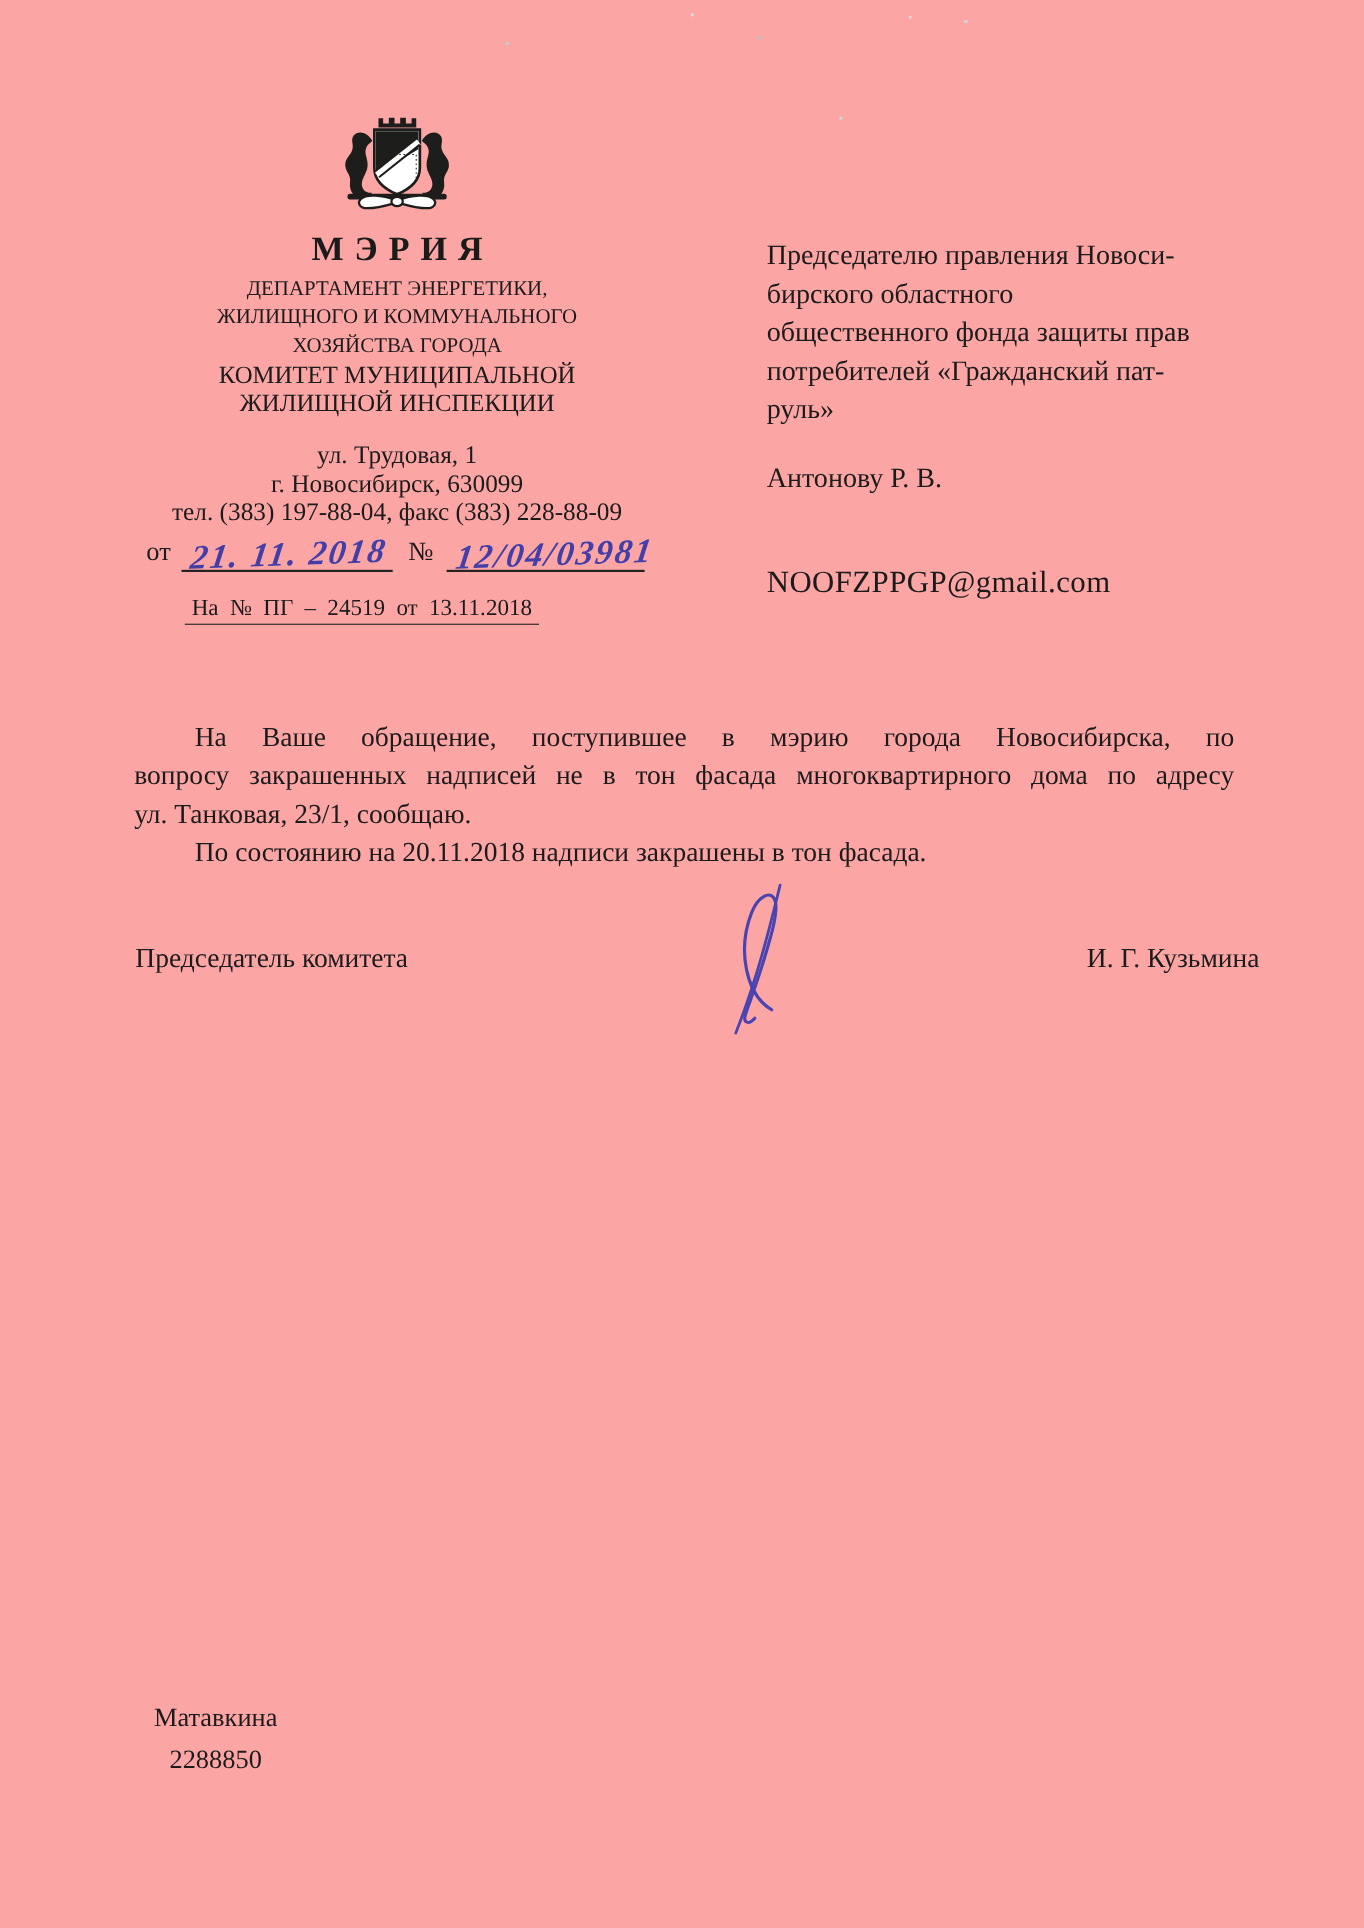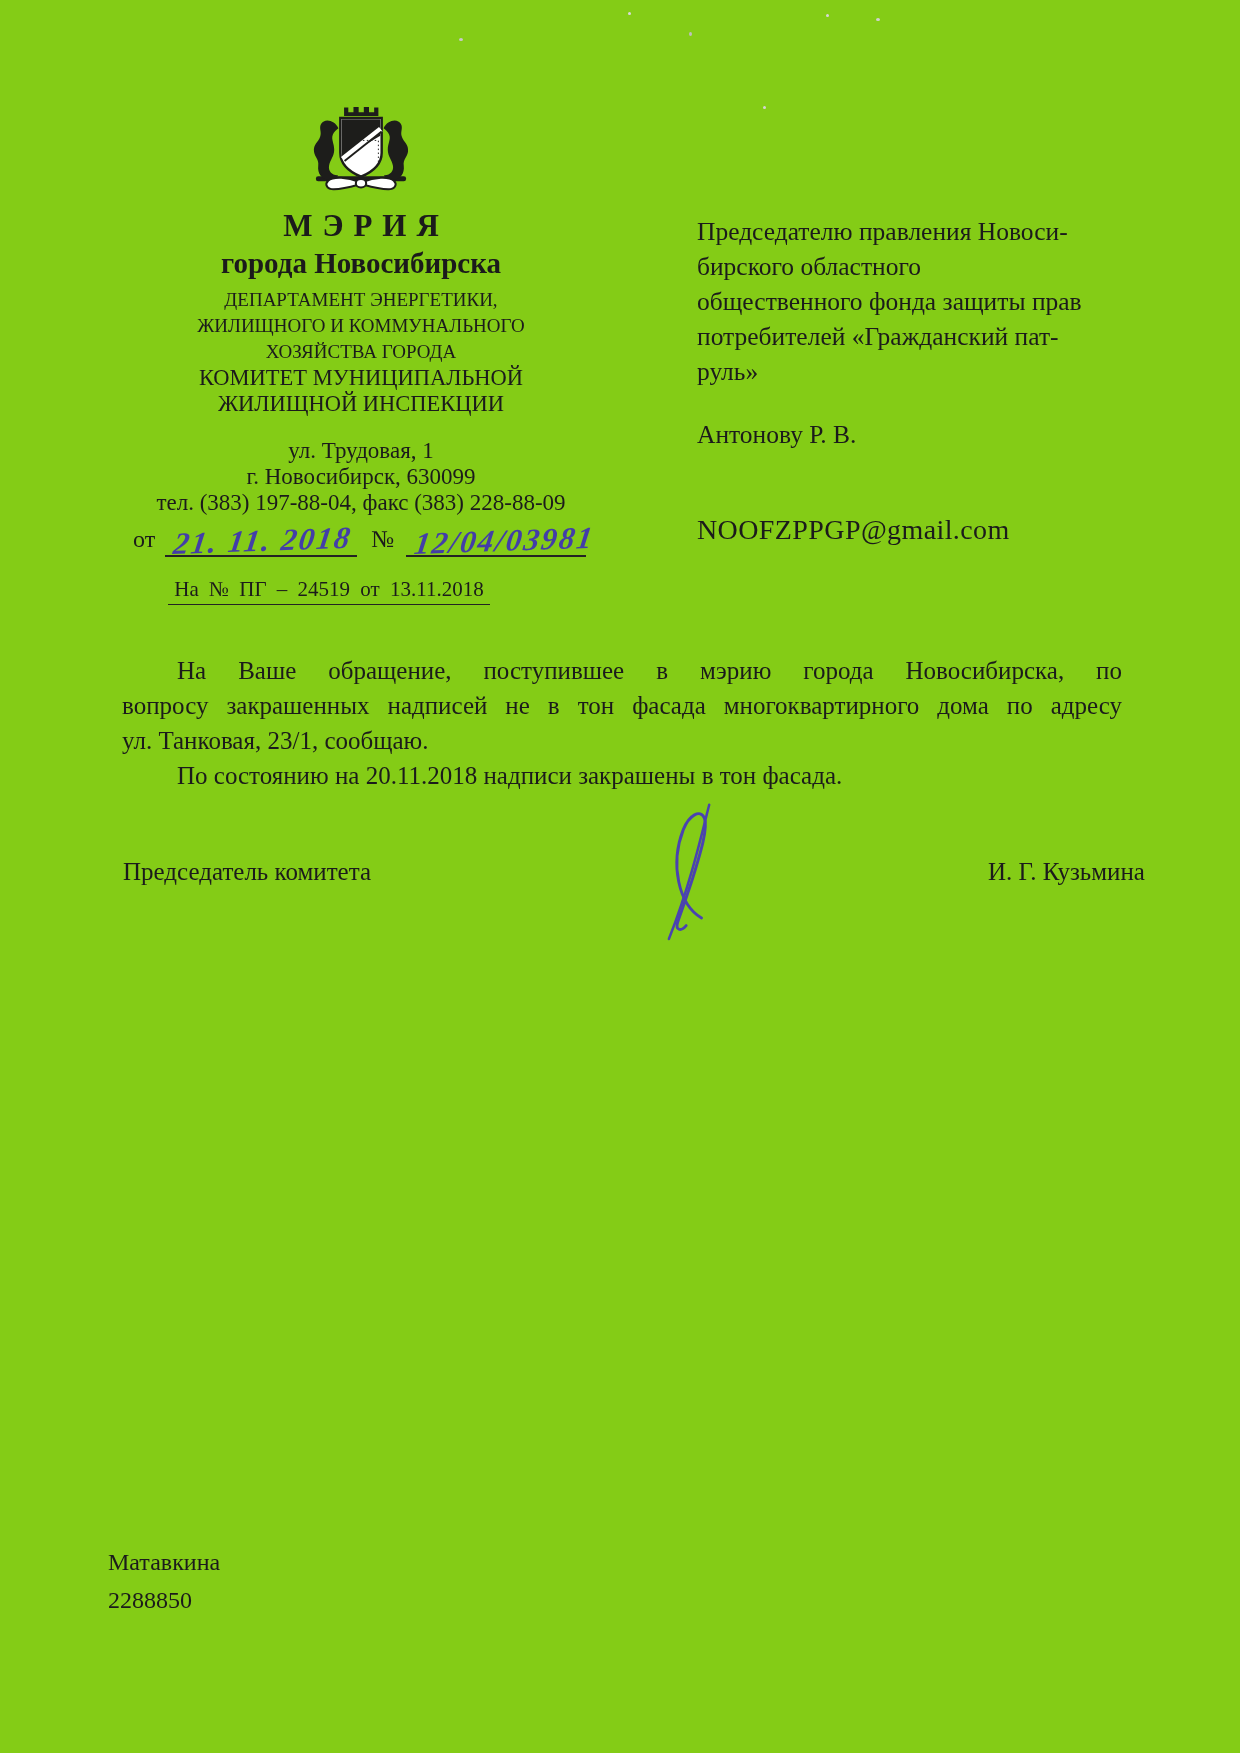--- a/index.html
+++ b/index.html
@@ -1,21 +1,21 @@
 <!DOCTYPE html>
 <html><head>
 <meta charset="utf-8">
 <title>Scanned letter</title>
 <style>
   html, body { margin: 0; padding: 0; background: #e8e8e8; }
   .page {
     position: relative;
     width: 1240px; height: 1753px;
     margin: 0 auto;
-    background: #84cc16;
+    background: #fca5a5;
     font-family: "Liberation Serif", serif;
     color: #1b1b1b;
     overflow: hidden;
   }
 
   
   .letterhead {
     position: absolute; top: 100px; left: 115px; width: 492px;
     text-align: center;
   }
@@ -78,21 +78,21 @@
   .bline { width: 100%; }
   .bline.justify-full { text-align: justify; text-align-last: justify; }
   .bline.indent { text-indent: 55px; }
 
   
   .signoff-title { position: absolute; top: 858px; left: 123px; font-size: 25px; }
   .signer-name  { position: absolute; top: 858px; left: 988px; font-size: 25px; }
   .signature-svg { position: absolute; top: 796px; left: 642px; }
 
   
-  .footer { position: absolute; top: 1543px; left: 108px; font-size: 24px; line-height: 38px; }
+  .footer { position: absolute; top: 1543px; left: 140px; font-size: 24px; line-height: 38px; text-align: center; }
 
   
   .speck { position: absolute; border-radius: 50%; background: #c9c9c9; }
 </style>
 </head>
 <body>
 
 <div class="page">
 
   <div class="letterhead">
@@ -111,21 +111,20 @@
       <line x1="42.5" y1="63" x2="83" y2="31" stroke="#ffffff" stroke-width="6"></line>
       <line x1="44.5" y1="65" x2="84" y2="33.5" stroke="#1d1d1b" stroke-width="2"></line>
       <path d="M64,43 H80.5 V69" fill="none" stroke="#1d1d1b" stroke-width="1" stroke-dasharray="1.6,2.6"></path>
 
       <path d="M60,87 C48,82 32,81 27,86 C23,90 26,95 33,95 C43,95 53,92 60,90 Z" fill="#ffffff" stroke="#1d1d1b" stroke-width="2.2"></path>
       <path d="M64,87 C76,82 92,81 97,86 C101,90 98,95 91,95 C81,95 71,92 64,90 Z" fill="#ffffff" stroke="#1d1d1b" stroke-width="2.2"></path>
       <ellipse cx="62" cy="88.5" rx="5.5" ry="4.5" fill="#ffffff" stroke="#1d1d1b" stroke-width="2.2"></ellipse>
     </svg>
 
     <div class="org-title">МЭРИЯ</div>
-    <div class="org-subtitle">города Новосибирска</div>
 
     <div class="dept">
       <div>ДЕПАРТАМЕНТ ЭНЕРГЕТИКИ,</div>
       <div>ЖИЛИЩНОГО И КОММУНАЛЬНОГО</div>
       <div>ХОЗЯЙСТВА ГОРОДА</div>
     </div>
 
     <div class="committee">
       <div>КОМИТЕТ МУНИЦИПАЛЬНОЙ</div>
       <div>ЖИЛИЩНОЙ ИНСПЕКЦИИ</div>

